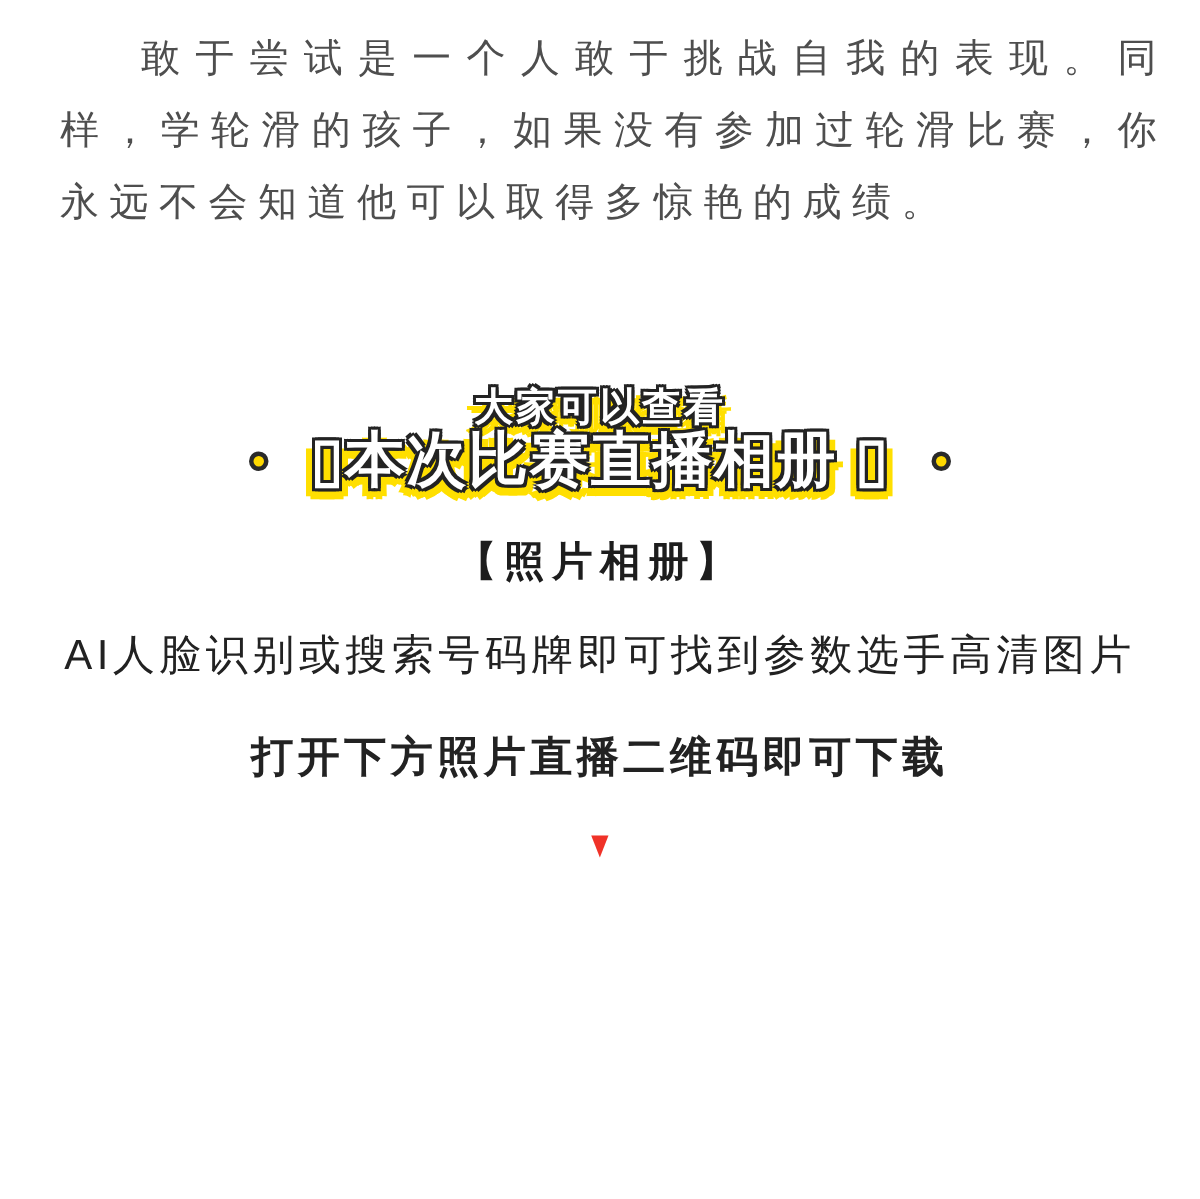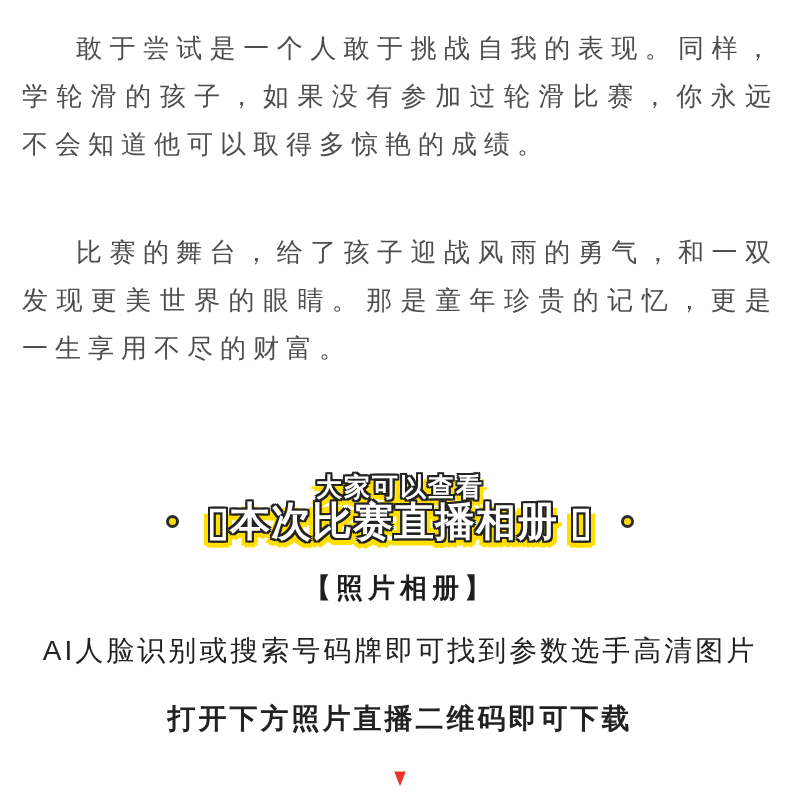--- a/index.html
+++ b/index.html
@@ -18,21 +18,21 @@
   .para {
     margin: 0;
     padding: 0 22px;
     font-size: 26px;
     line-height: 48px;
     letter-spacing: 7px;
     color: #4e4e4e;
     text-align: justify;
     text-indent: 54px;
   }
-  .para-1 { padding-top: 24px; }
+  .para-1 { padding-top: 14px; margin-left: 18px; }
   .para-2 { margin-top: 60px; }
 
   .banner {
     margin-top: 100px;
     display: flex;
     justify-content: center;
     align-items: flex-end;
     gap: 28px;
   }
   .dot {
@@ -47,21 +47,21 @@
     text-align: center;
     font-weight: bold;
     color: #ffffff;
     text-shadow:
       -2px -2px 0 #232323, 0 -2px 0 #232323, 2px -2px 0 #232323,
       -2px  0   0 #232323,                   2px  0   0 #232323,
       -2px  2px 0 #232323, 0  2px 0 #232323, 2px  2px 0 #232323,
       -6px  5px 0 #ffdf00, 0  6px 0 #ffdf00, 6px  5px 0 #ffdf00,
       -3px  7px 0 #ffdf00, 3px 7px 0 #ffdf00;
   }
-  .sticker-line1 { font-size: 26px; line-height: 30px; letter-spacing: 2px; }
+  .sticker-line1 { font-size: 26px; line-height: 30px; letter-spacing: 2px; font-family: Liberation Mono, monospace; }
   .sticker-line2 { font-size: 40px; line-height: 38px; letter-spacing: 1px; }
 
   .album-heading {
     margin: 32px 0 0 0;
     text-align: center;
     font-size: 27px;
     font-weight: bold;
     letter-spacing: 5px;
     line-height: 32px;
     color: #1d1d1d;
@@ -89,21 +89,20 @@
     transform: scaleX(0.82) scaleY(1.05);
   }
 </style>
 </head>
 <body>
 
 <div class="page">
 
   <p class="para para-1">敢于尝试是一个人敢于挑战自我的表现。同样，学轮滑的孩子，如果没有参加过轮滑比赛，你永远不会知道他可以取得多惊艳的成绩。</p>
 
-  <p class="para para-2">比赛的舞台，给了孩子迎战风雨的勇气，和一双发现更美世界的眼睛。那是童年珍贵的记忆，更是一生享用不尽的财富。</p>
 
   <div class="banner">
     <span class="dot"></span>
     <div class="sticker">
       <div class="sticker-line1">大家可以查看</div>
       <div class="sticker-line2">▯本次比赛直播相册 ▯</div>
     </div>
     <span class="dot"></span>
   </div>
 

